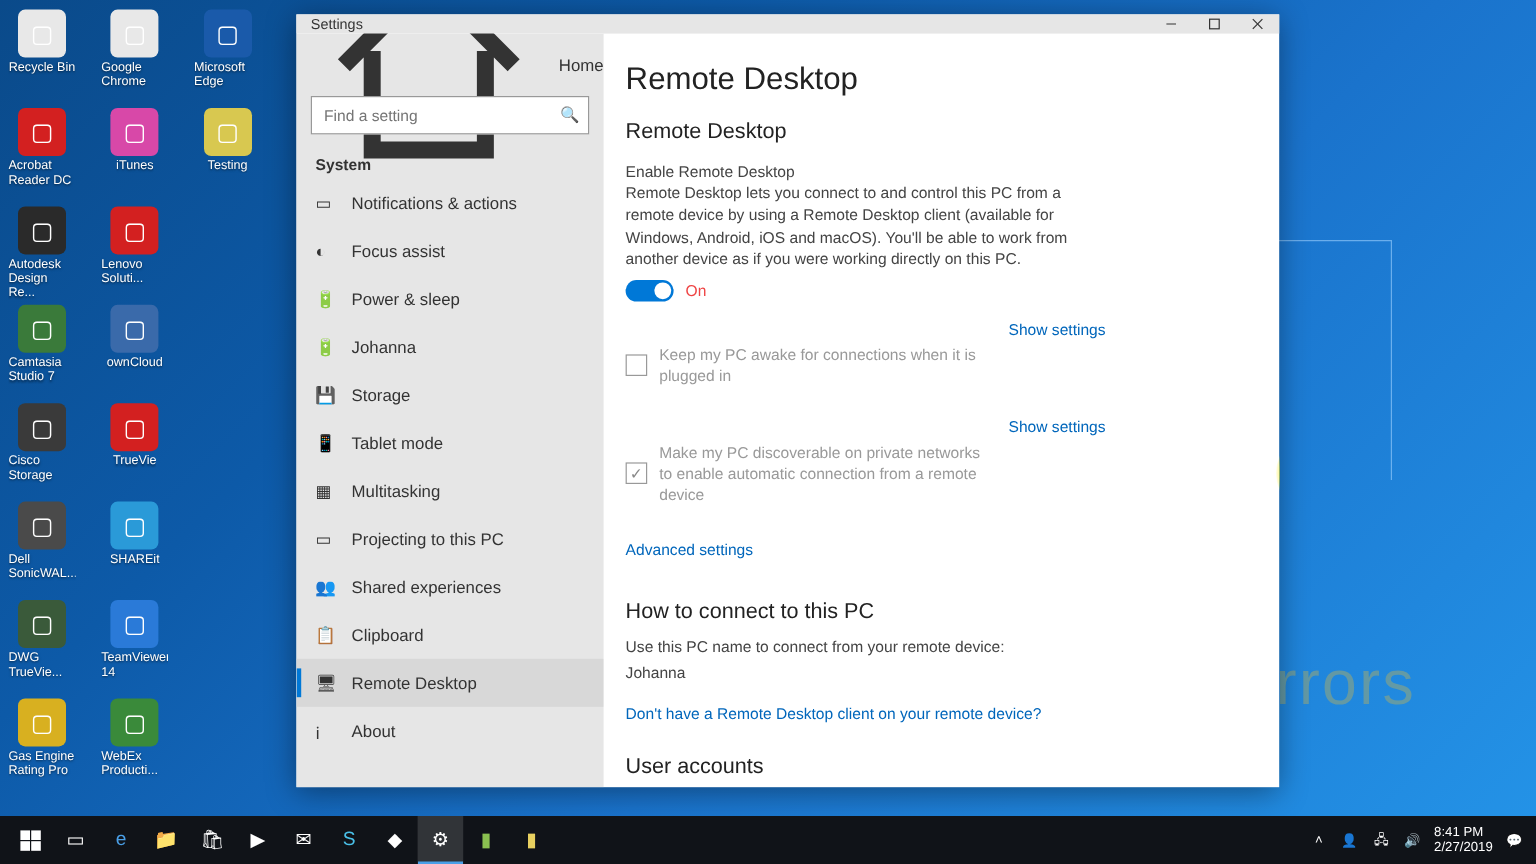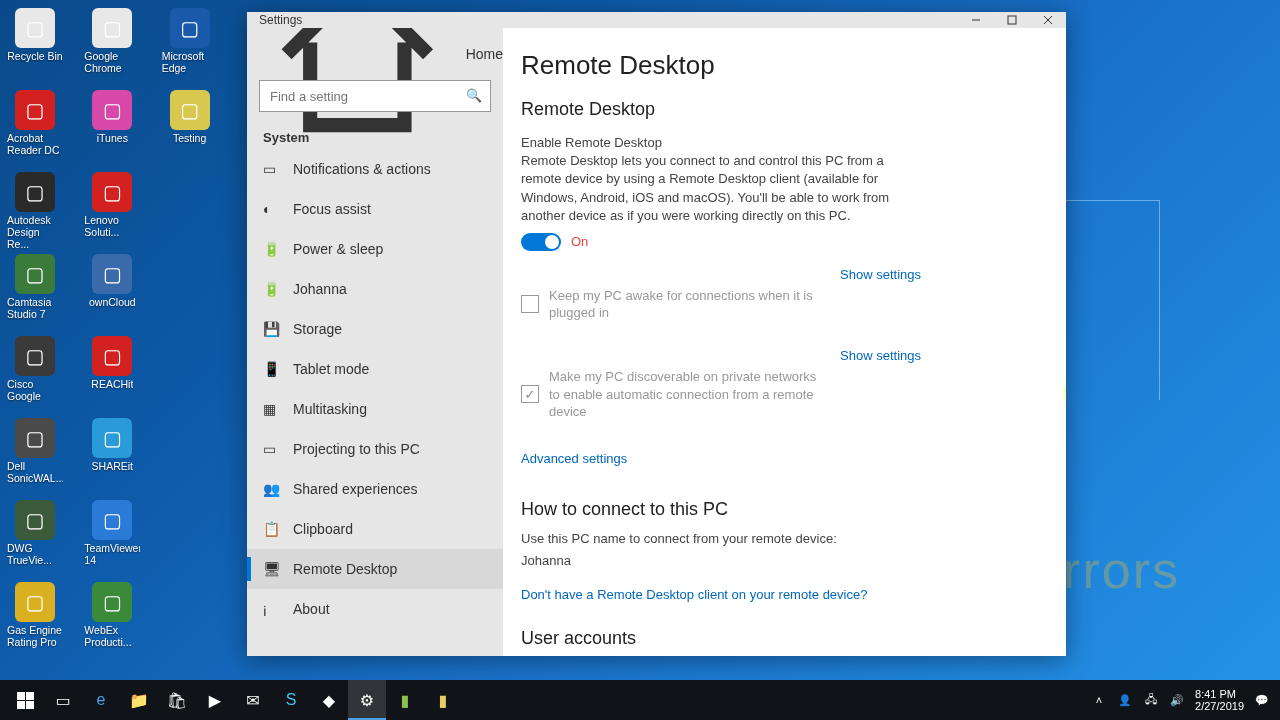--- a/index.html
+++ b/index.html
@@ -76,21 +76,21 @@
       <div class="di">
         <div class="ibox" style="background:#2a2a2a">▢</div>
         <div class="lbl">Autodesk Design Re...</div>
       </div>
       <div class="di">
         <div class="ibox" style="background:#3a7a3a">▢</div>
         <div class="lbl">Camtasia Studio 7</div>
       </div>
       <div class="di">
         <div class="ibox" style="background:#3a3a3a">▢</div>
-        <div class="lbl">Cisco Google</div>
+        <div class="lbl">Cisco Storage</div>
       </div>
       <div class="di">
         <div class="ibox" style="background:#4a4a4a">▢</div>
         <div class="lbl">Dell SonicWAL...</div>
       </div>
       <div class="di">
         <div class="ibox" style="background:#3a5a3a">▢</div>
         <div class="lbl">DWG TrueVie...</div>
       </div>
       <div class="di">
@@ -108,21 +108,21 @@
       <div class="di">
         <div class="ibox" style="background:#d32020">▢</div>
         <div class="lbl">Lenovo Soluti...</div>
       </div>
       <div class="di">
         <div class="ibox" style="background:#3a6aaa">▢</div>
         <div class="lbl">ownCloud</div>
       </div>
       <div class="di">
         <div class="ibox" style="background:#d32020">▢</div>
-        <div class="lbl">REACHit</div>
+        <div class="lbl">TrueVie</div>
       </div>
       <div class="di">
         <div class="ibox" style="background:#2a9ad8">▢</div>
         <div class="lbl">SHAREit</div>
       </div>
       <div class="di">
         <div class="ibox" style="background:#2a7ad8">▢</div>
         <div class="lbl">TeamViewer 14</div>
       </div>
       <div class="di">

